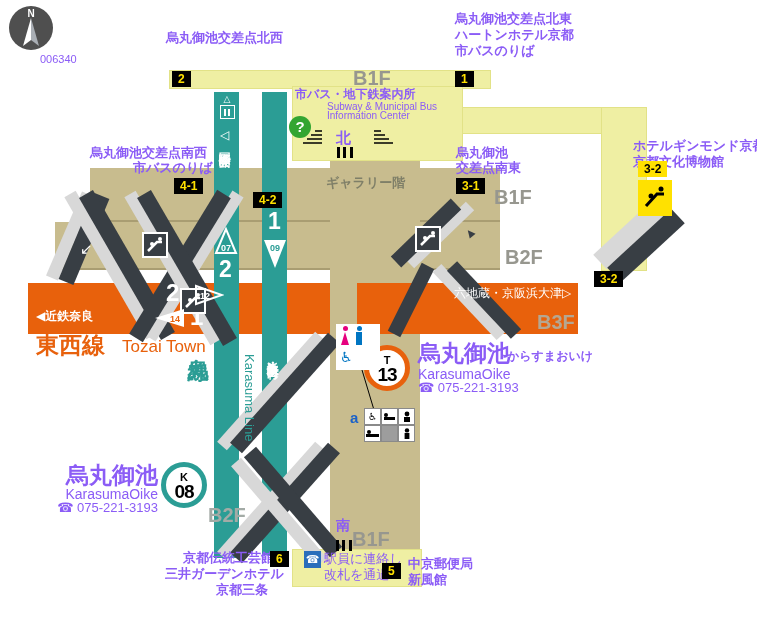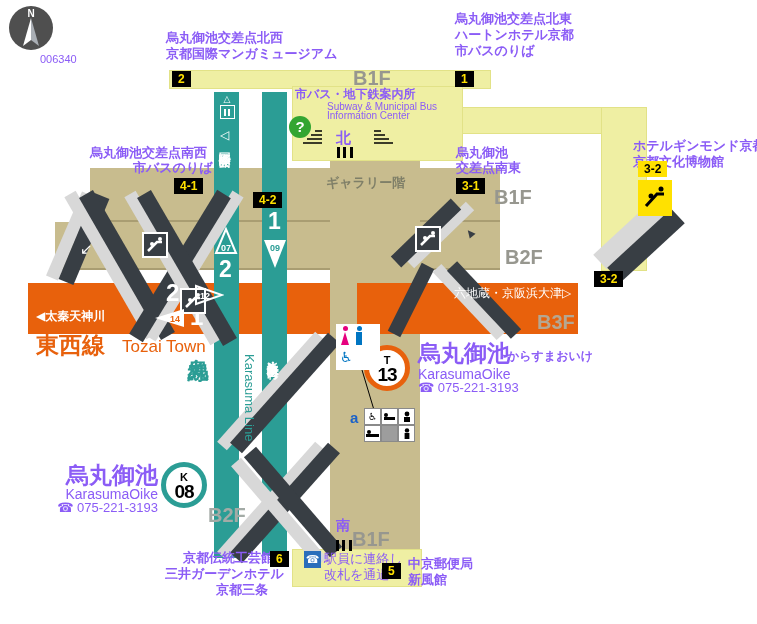--- a/index.html
+++ b/index.html
@@ -139,21 +139,20 @@
   <div class="badge" style="left:455px;top:71px;">1</div>
   <div class="badge" style="left:174px;top:178px;">4-1</div>
   <div class="badge" style="left:253px;top:192px;">4-2</div>
   <div class="badge" style="left:456px;top:178px;">3-1</div>
   <div class="badge ybg" style="left:638px;top:161px;">3-2</div>
   <div class="badge" style="left:594px;top:271px;">3-2</div>
   <div class="badge" style="left:270px;top:551px;">6</div>
   <div class="badge" style="left:382px;top:563px;">5</div>
 
   <div class="txt jp" style="left:166px;top:31px;">烏丸御池交差点北西</div>
-  <div class="txt jp" style="left:166px;top:47px;">京都国際マンガミュージアム</div>
 
   <div class="txt jp" style="left:455px;top:12px;">烏丸御池交差点北東</div>
   <div class="txt jp" style="left:455px;top:28px;">ハートンホテル京都</div>
   <div class="txt jp" style="left:455px;top:44px;">市バスのりば</div>
 
   <div class="txt jp" style="left:90px;top:146px;">烏丸御池交差点南西</div>
   <div class="txt jp" style="left:133px;top:161px;">市バスのりば</div>
 
   <div class="txt jp" style="left:456px;top:146px;">烏丸御池</div>
   <div class="txt jp" style="left:456px;top:161px;">交差点南東</div>
@@ -185,21 +184,21 @@
   <div class="vbars" style="left:337px;top:147px;"></div>
   <div class="txt" style="left:336px;top:517px;font-weight:bold;font-size:14px;">南</div>
   <div class="vbars" style="left:336px;top:540px;"></div>
   <svg class="mk" style="left:296px;top:128px;" width="28" height="18">
       <path d="M26 3 h-7 M26 7 h-11 M26 11 h-15 M26 15 h-19" stroke="#000" stroke-width="1.6" fill="none"></path>
     </svg>
   <svg class="mk" style="left:372px;top:128px;" width="28" height="18">
       <path d="M2 3 h7 M2 7 h11 M2 11 h15 M2 15 h19" stroke="#000" stroke-width="1.6" fill="none"></path>
     </svg>
 
-  <div class="txt" style="left:36px;top:310px;color:#fff;font-weight:bold;font-size:12px;">◀太秦天神川</div>
+  <div class="txt" style="left:36px;top:310px;color:#fff;font-weight:bold;font-size:12px;">◀近鉄奈良</div>
   <div class="txt" style="left:454px;top:287px;color:#fff;font-weight:normal;font-size:12px;">六地蔵・京阪浜大津▷</div>
   <div class="wnum" style="left:166px;top:281px;">2</div>
   <div class="wnum" style="left:190px;top:305px;">1</div>
   <svg class="mk" style="left:194px;top:284px;" width="30" height="22">
     <polygon points="2,2 2,20 28,11" fill="none" stroke="#fff" stroke-width="2"></polygon>
     <text x="11" y="15" font-size="9" font-weight="bold" fill="#fff" text-anchor="middle">12</text>
   </svg>
   <svg class="mk" style="left:150px;top:307px;" width="36" height="22">
     <polygon points="34,2 34,20 5,11" fill="#fff"></polygon>
     <text x="25" y="15" font-size="9" font-weight="bold" fill="#e8610c" text-anchor="middle">14</text>

